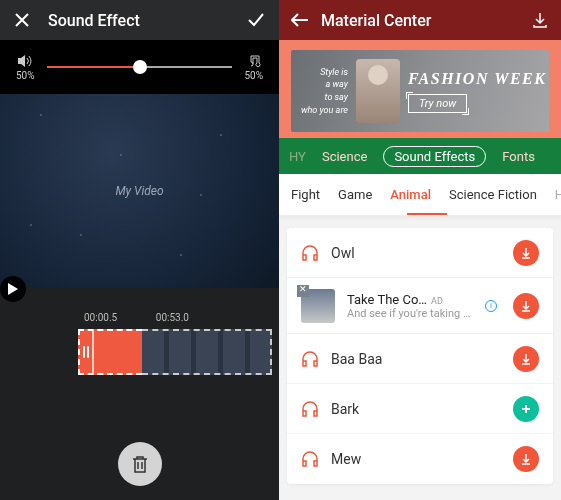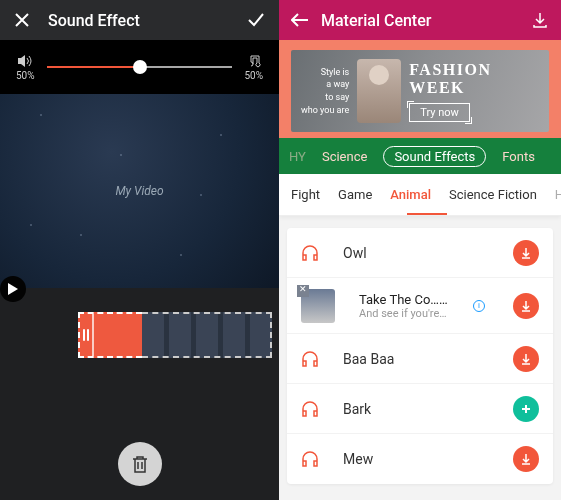--- a/index.html
+++ b/index.html
@@ -167,21 +167,21 @@
     height: 44px;
     border-radius: 50%;
     background: #d4d4d4;
     display: flex;
     align-items: center;
     justify-content: center;
   }
   
   .rp-header {
     height: 40px;
-    background: #be185d;
+    background: #7f1d1d;
     color: #fff;
     display: flex;
     align-items: center;
     padding: 0 12px;
     gap: 12px;
   }
   .rp-header .title {
     flex: 1;
     font-size: 16px;
     font-weight: 500;
@@ -193,20 +193,21 @@
   .rp-banner {
     height: 82px;
     background: linear-gradient(110deg,#6a6f73 0%,#8c8e91 50%,#a6a6a8 100%);
     border-radius: 2px;
     position: relative;
     display: flex;
     align-items: center;
     padding-left: 10px;
     gap: 8px;
     overflow: hidden;
+    font-style: italic;
   }
   .banner-left {
     font-size: 9px;
     line-height: 1.4;
     color: #fff;
     white-space: pre;
     text-align: right;
   }
   .banner-person {
     width: 44px;
@@ -294,21 +295,21 @@
     background: #fff;
     border-radius: 4px;
     box-shadow: 0 1px 3px rgba(0,0,0,.06);
     overflow: hidden;
   }
   .row {
     height: 50px;
     display: flex;
     align-items: center;
     padding: 0 14px;
-    gap: 24px;
+    gap: 12px;
     border-bottom: 1px solid #f2f2f2;
   }
   .row:last-child{border-bottom:none}
   .row .icon-hp { color: #f2563a; }
   .row .label { flex: 1; font-size: 14px; color: #333; }
   .action-btn {
     width: 26px; height: 26px; border-radius: 50%;
     display: flex; align-items: center; justify-content: center;
   }
   .orange { background: #f2563a; color: #fff; }
@@ -384,20 +385,24 @@
     <span class="wm">My Video</span>
   </div>
 
   <div class="play-btn">
     <svg width="10" height="12" viewBox="0 0 10 12">
         <path d="M0 0 L10 6 L0 12 Z" fill="#fff"></path>
       </svg>
   </div>
 
   <div class="lp-timeline">
+    <div class="tl-labels">
+      <span>00:00.5</span>
+      <span>00:53.0</span>
+    </div>
     <div class="tl-track">
       <div class="tl-sound">
         <div class="handle">
             <span class="bar"></span>
             <span class="bar"></span>
           </div>
         <div style="flex:1"></div>
       </div>
       <div class="tl-video"></div>
     </div>

